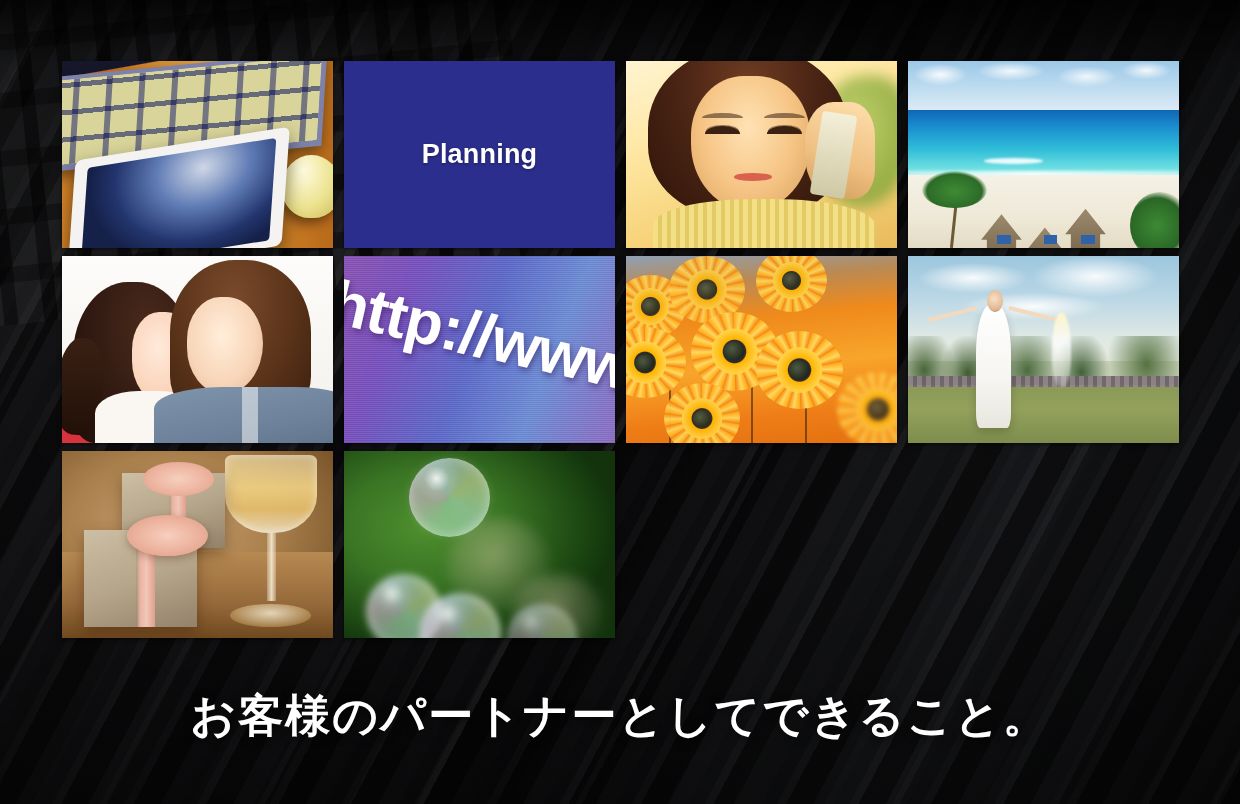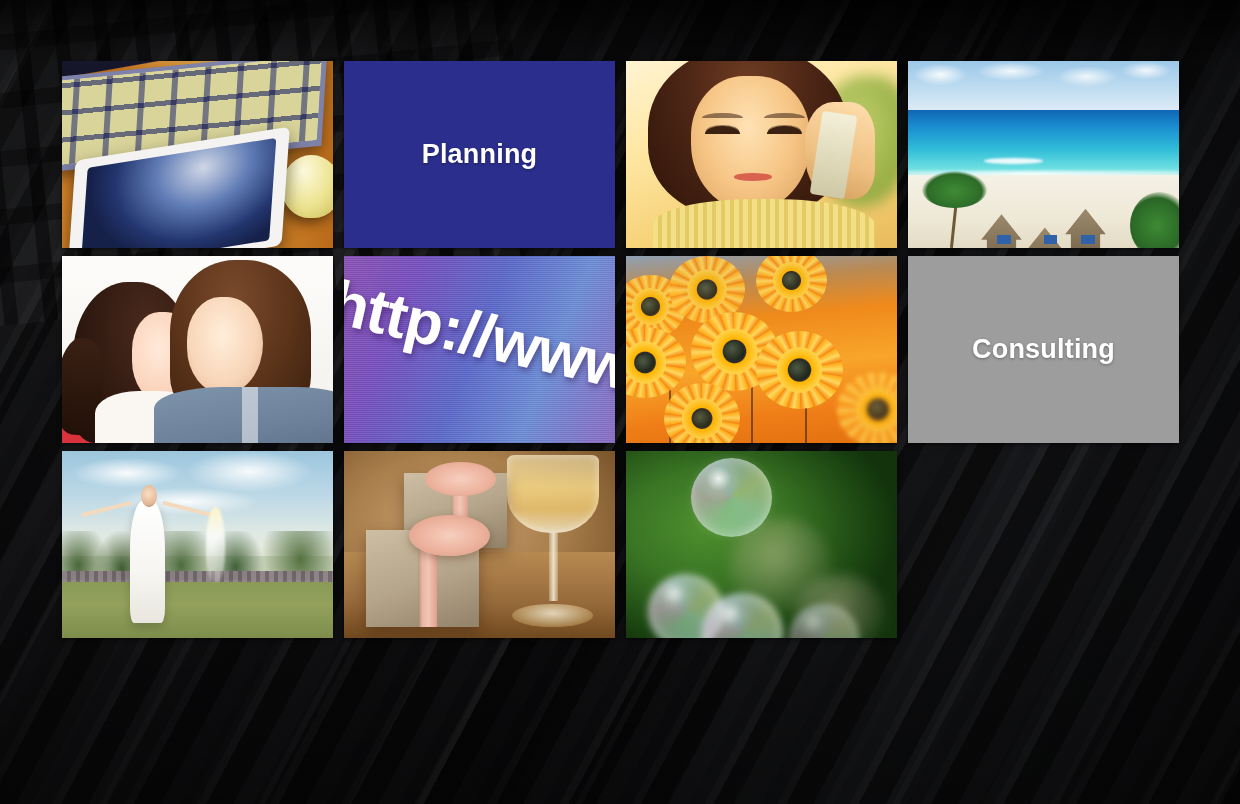--- a/index.html
+++ b/index.html
@@ -629,23 +629,20 @@
         </div>
       <div class="fl" style="left:14%; top:68%; width:28%; height:38%; opacity:.95;">
           <div class="fl-core"></div>
         </div>
       <div class="fl" style="left:78%; top:62%; width:30%; height:40%; filter:blur(2px); opacity:.8;">
           <div class="fl-core"></div>
         </div>
     </div>
 
 
-    <div class="tile flat-consulting">
-      <div class="tile-label">Consulting</div>
-    </div>
 
     <div class="tile ph-field">
       <div class="fd-sky"></div>
       <div class="fd-cloud c1"></div>
       <div class="fd-cloud c2"></div>
       <div class="fd-cloud c3"></div>
       <div class="fd-trees"></div>
       <div class="fd-fence"></div>
       <div class="fd-grass"></div>
       <div class="fd-arm l"></div>
@@ -674,14 +671,15 @@
       <div class="bu-soft" style="left:38%; top:36%; width:38%; height:50%;"></div>
       <div class="bu-soft" style="left:62%; top:66%; width:34%; height:42%;"></div>
       <div class="bu" style="left:24%; top:4%; width:30%; height:42%;"></div>
       <div class="bu bu-blur" style="left:8%; top:66%; width:28%; height:40%;"></div>
       <div class="bu bu-blur" style="left:28%; top:76%; width:30%; height:42%;"></div>
       <div class="bu bu-blur" style="left:60%; top:82%; width:26%; height:36%; opacity:.65;"></div>
     </div>
 
   </div>
 
+  <div class="headline">お客様のパートナーとしてできること。</div>
 
 </div>
 
 </body></html>

